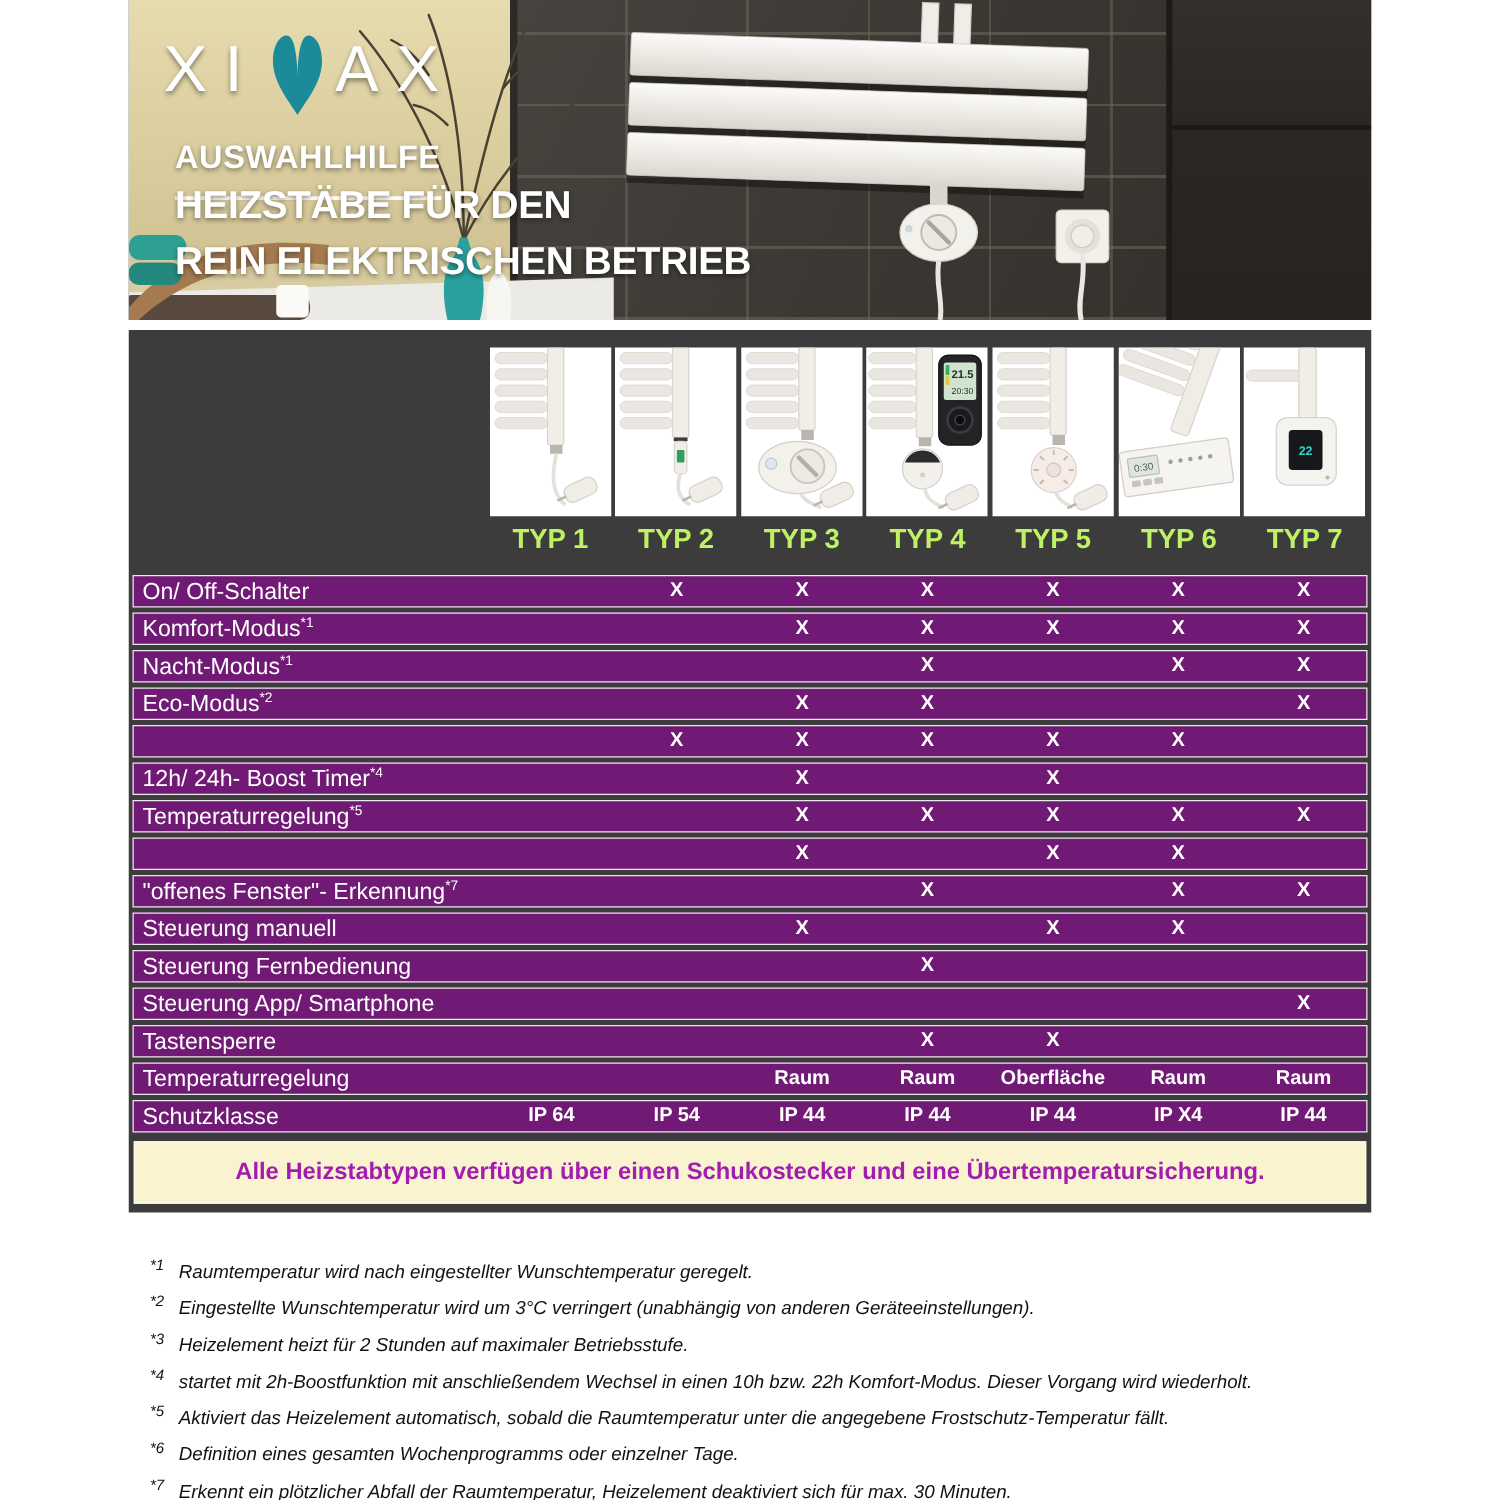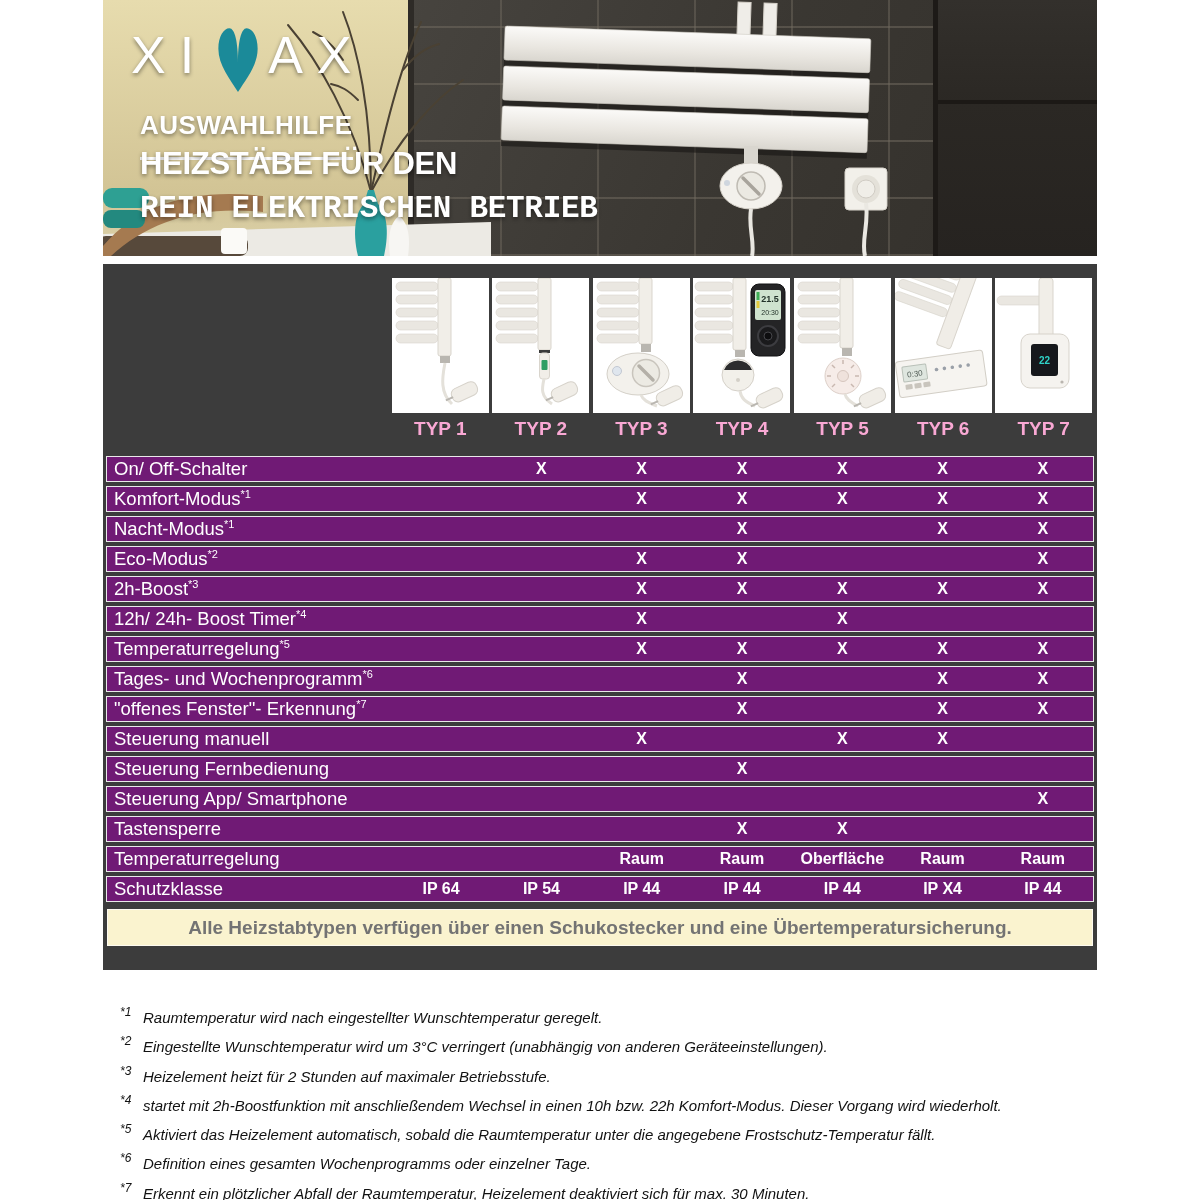--- a/index.html
+++ b/index.html
@@ -17,36 +17,36 @@
     background:linear-gradient(180deg,#33302c 0%, #2b2824 40%, #262320 100%);
     border-left:5px solid #1d1a17; }
   .cabinet .seam { position:absolute; left:0; top:100px; width:100%; height:4px; background:#1c1916; }
   .scene { position:absolute; left:0; top:0; }
   .hero-text { position:absolute; color:#fff; text-shadow:0 2px 4px rgba(0,0,0,.45); white-space:nowrap; }
   .logo { left:28px; top:16px; font-size:52px; letter-spacing:14px; font-weight:400; display:flex; align-items:center; }
   .logo .m-icon { display:inline-block; margin:0 6px; transform:translateY(10px); }
   .subtitle { left:37px; top:110px; font-size:26px; font-weight:700; letter-spacing:.5px;
     border-bottom:3px solid #fff; padding-bottom:16px; }
   .title1 { left:37px; top:146px; font-size:31px; font-weight:700; letter-spacing:-.3px; }
-  .title2 { left:37px; top:191px; font-size:31px; font-weight:700; letter-spacing:-.3px;font-family:Liberation Mono, monospace; }
+  .title2 { left:37px; top:191px; font-size:31px; font-weight:700; letter-spacing:-.3px; }
 
   
   .panel { position:absolute; left:103px; top:264px; width:994px; height:706px; background:#3c3c3c; padding:14px 3px 0 3px; }
   .gridrow { display:grid; grid-template-columns:284px repeat(7,1fr); }
   .thumbs { margin-bottom:10px; }
   .thumb-col { text-align:center; }
   .thumb-box { width:97px; height:135px; background:#fff; margin:0 auto; overflow:hidden; }
-  .typ-label { color:#f9a8d4; font-weight:700; font-size:19px; margin-top:5px; margin-bottom:6px; text-align:center; }
+  .typ-label { color:#bef264; font-weight:700; font-size:22px; margin-top:5px; margin-bottom:6px; text-align:center; }
   .row { height:26px; align-items:center; border:1px solid #e9e9e9; background:#701a75; margin-bottom:4px; }
   .rlabel { color:#fff; font-size:18.5px; padding-left:7px; white-space:nowrap; }
   .rlabel sup { font-size:11px; }
   .cell { color:#fff; font-weight:700; font-size:16px; text-align:center; white-space:nowrap; }
-  .banner { margin:7px 1px 0 1px; height:37px; background:#faf3cf; border:1px solid #fdfaf0;
+  .banner { margin:7px 1px 0 1px; height:50px; background:#faf3cf; border:1px solid #fdfaf0;
     display:flex; align-items:center; justify-content:center;
-    color:#737373; font-weight:700; font-size:19px; }
+    color:#a21caf; font-weight:700; font-size:19px; }
 
   
   .footnotes { position:absolute; left:120px; top:1008px; width:980px; color:#111; }
   .fn { font-style:italic; font-size:15px; position:relative; padding-left:23px; margin-bottom:9px; line-height:1.35; }
   .fn .marker { position:absolute; left:0; top:-4px; font-size:12px; }
 </style>
 </head>
 <body>
 
 <div class="page">
@@ -367,21 +367,20 @@
           <div class="rlabel"><span>Eco-Modus</span><sup>*2</sup></div>
           <div class="cell"></div>
           <div class="cell"></div>
           <div class="cell">X</div>
           <div class="cell">X</div>
           <div class="cell"></div>
           <div class="cell"></div>
           <div class="cell">X</div>
         </div>
         <div class="gridrow row">
-          <div class="rlabel"><span>2h-Boost</span><sup>*3</sup></div>
           <div class="cell"></div>
           <div class="cell"></div>
           <div class="cell">X</div>
           <div class="cell">X</div>
           <div class="cell">X</div>
           <div class="cell">X</div>
           <div class="cell">X</div>
         </div>
         <div class="gridrow row">
           <div class="rlabel"><span>12h/ 24h- Boost Timer</span><sup>*4</sup></div>
@@ -397,21 +396,20 @@
           <div class="rlabel"><span>Temperaturregelung</span><sup>*5</sup></div>
           <div class="cell"></div>
           <div class="cell"></div>
           <div class="cell">X</div>
           <div class="cell">X</div>
           <div class="cell">X</div>
           <div class="cell">X</div>
           <div class="cell">X</div>
         </div>
         <div class="gridrow row">
-          <div class="rlabel"><span>Tages- und Wochenprogramm</span><sup>*6</sup></div>
           <div class="cell"></div>
           <div class="cell"></div>
           <div class="cell"></div>
           <div class="cell">X</div>
           <div class="cell"></div>
           <div class="cell">X</div>
           <div class="cell">X</div>
         </div>
         <div class="gridrow row">
           <div class="rlabel"><span>"offenes Fenster"- Erkennung</span><sup>*7</sup></div>

